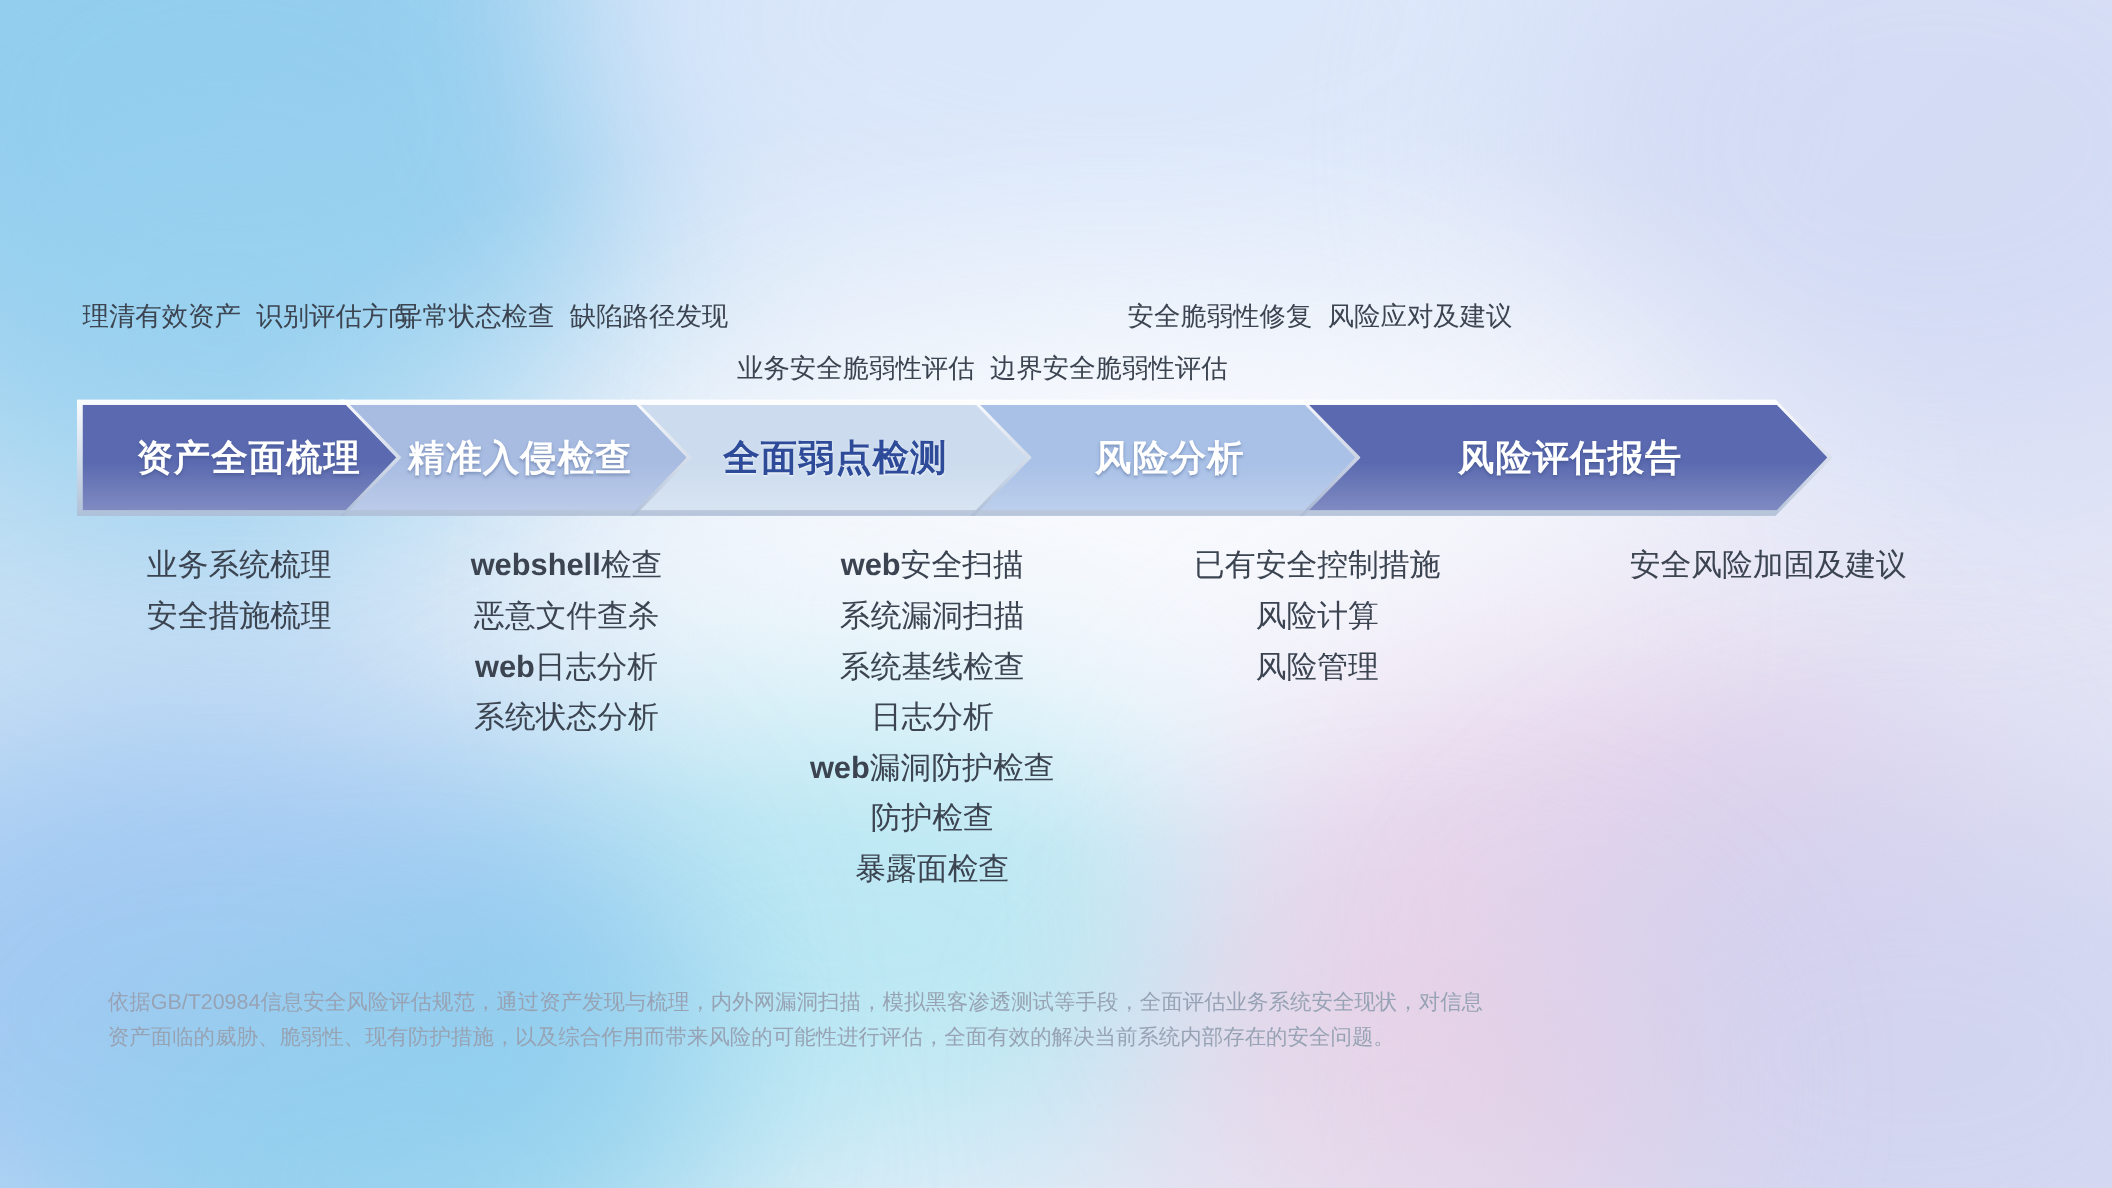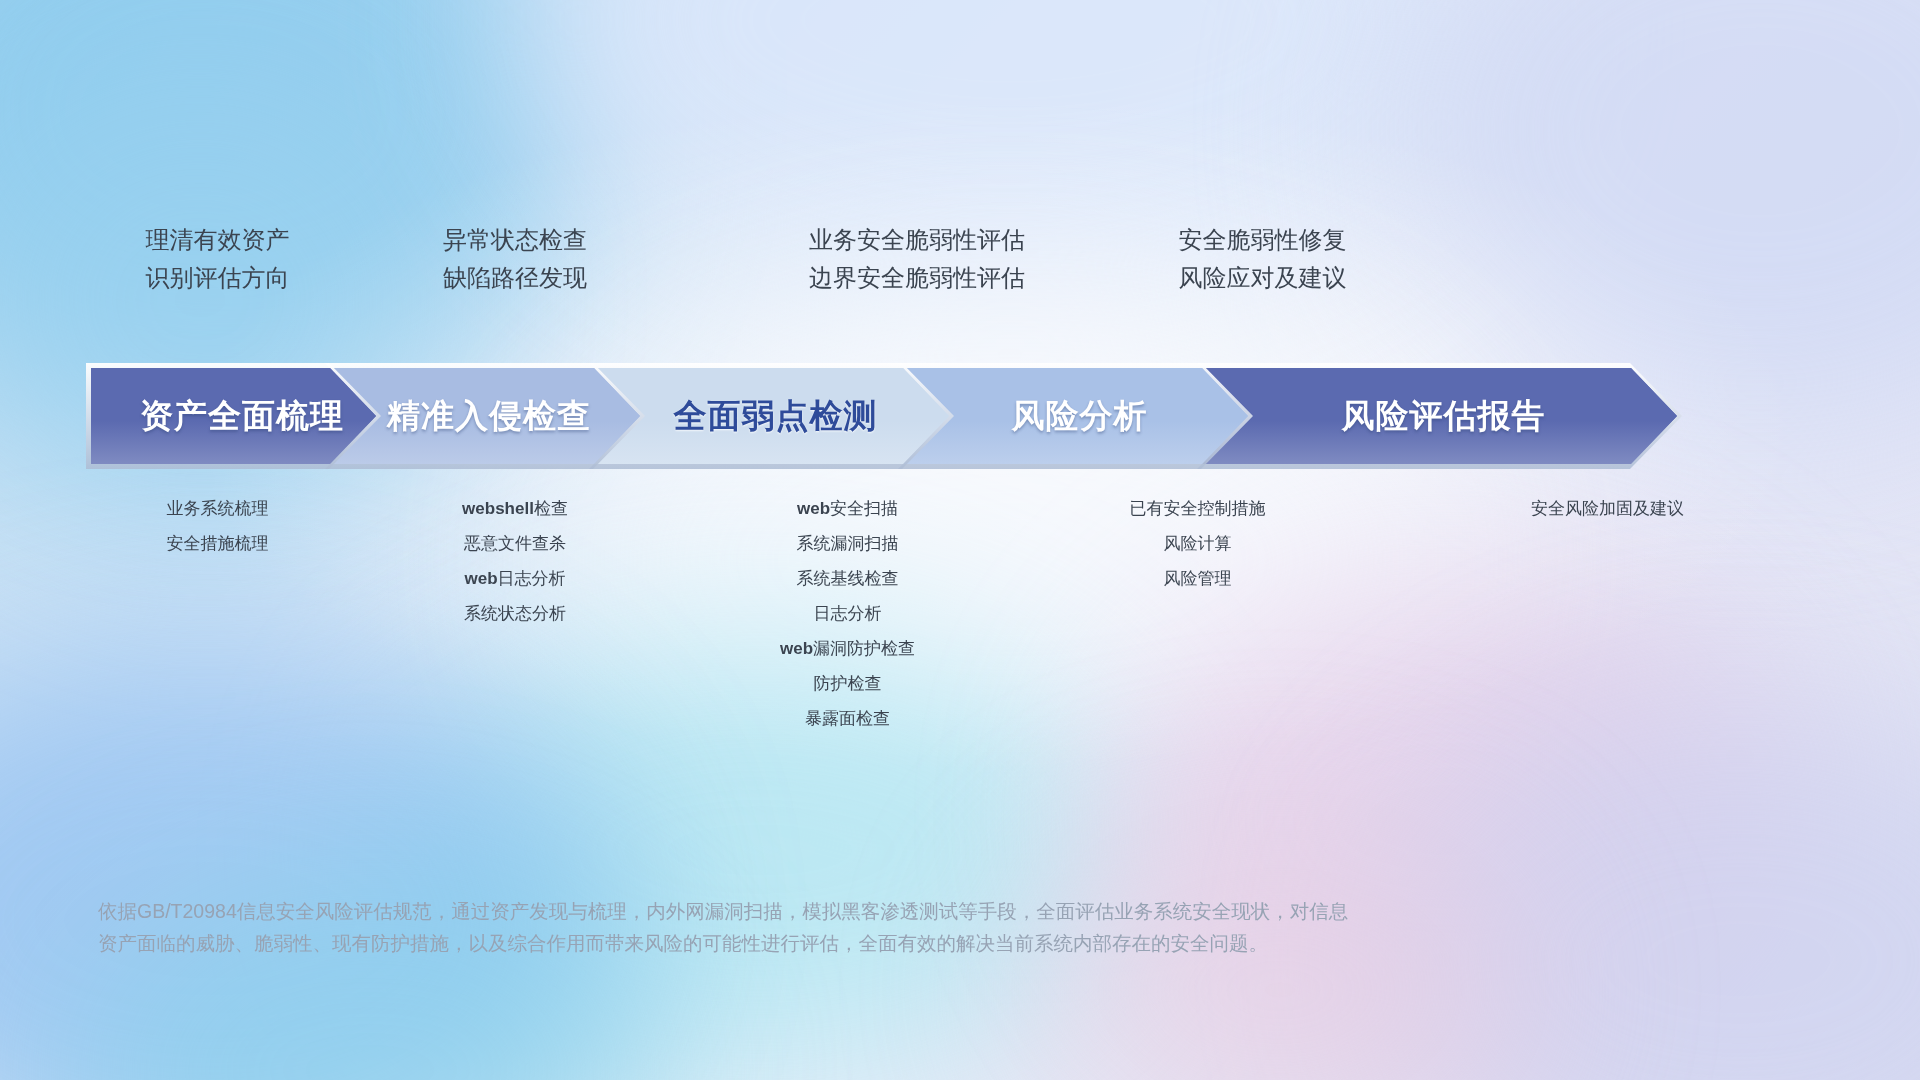--- a/index.html
+++ b/index.html
@@ -51,21 +51,21 @@
   .top-row {
     position: absolute;
     left: 75px;
     top: 228px;
     width: 1770px;
     height: 120px;
     display: flex;
   }
   .top-cell {
     display: flex;
-    flex-direction: column;
+    flex-direction: row;
     align-items: center;
     justify-content: flex-start;
     gap: 14px;
     color: #3b4450;
     font-size: 24px;
     line-height: 1;
   }
   .top-line { white-space: nowrap; }
 
   
@@ -127,21 +127,21 @@
     top: 500px;
     width: 1770px;
     display: flex;
   }
   .bot-cell {
     display: flex;
     flex-direction: column;
     align-items: center;
     gap: 18px;
     color: #3b4450;
-    font-size: 17px;
+    font-size: 28px;
     line-height: 1;
   }
   .bot-line { white-space: nowrap; }
   .bot-line .lat { font-weight: bold; }
 
   
   .footer {
     position: absolute;
     left: 98px;
     top: 896px;
@@ -184,21 +184,21 @@
       <div class="top-cell" style="width: 355px; align-items: flex-end;">
         <div class="top-line">业务安全脆弱性评估</div>
         <div class="top-line">边界安全脆弱性评估</div>
       </div>
       <div class="top-cell" style="width: 475px;">
         <div class="top-line">安全脆弱性修复</div>
         <div class="top-line">风险应对及建议</div>
       </div>
     </div>
   <div class="band" id="band">
-      <div class="chev" style="width: 285px; margin-left: 16px; z-index: 10; padding-left: 39px;">
+      <div class="chev" style="width: 285px; margin-left: 0px; z-index: 10; padding-left: 39px;">
         <div class="shape-outer"></div>
         <div class="shape" style="background: linear-gradient(rgb(91, 106, 176) 0%, rgb(91, 106, 176) 55%, rgba(255, 255, 255, 0.22) 100%), rgb(91, 106, 176);"></div>
         <div class="label light">资产全面梳理</div>
       </div>
       <div class="chev notched" style="width: 310px; margin-left: -46px; z-index: 9;">
         <div class="shape-outer"></div>
         <div class="shape" style="background: linear-gradient(rgb(168, 188, 226) 0%, rgb(168, 188, 226) 55%, rgba(255, 255, 255, 0.22) 100%), rgb(168, 188, 226);"></div>
         <div class="label light">精准入侵检查</div>
       </div>
       <div class="chev notched" style="width: 355px; margin-left: -46px; z-index: 8;">

